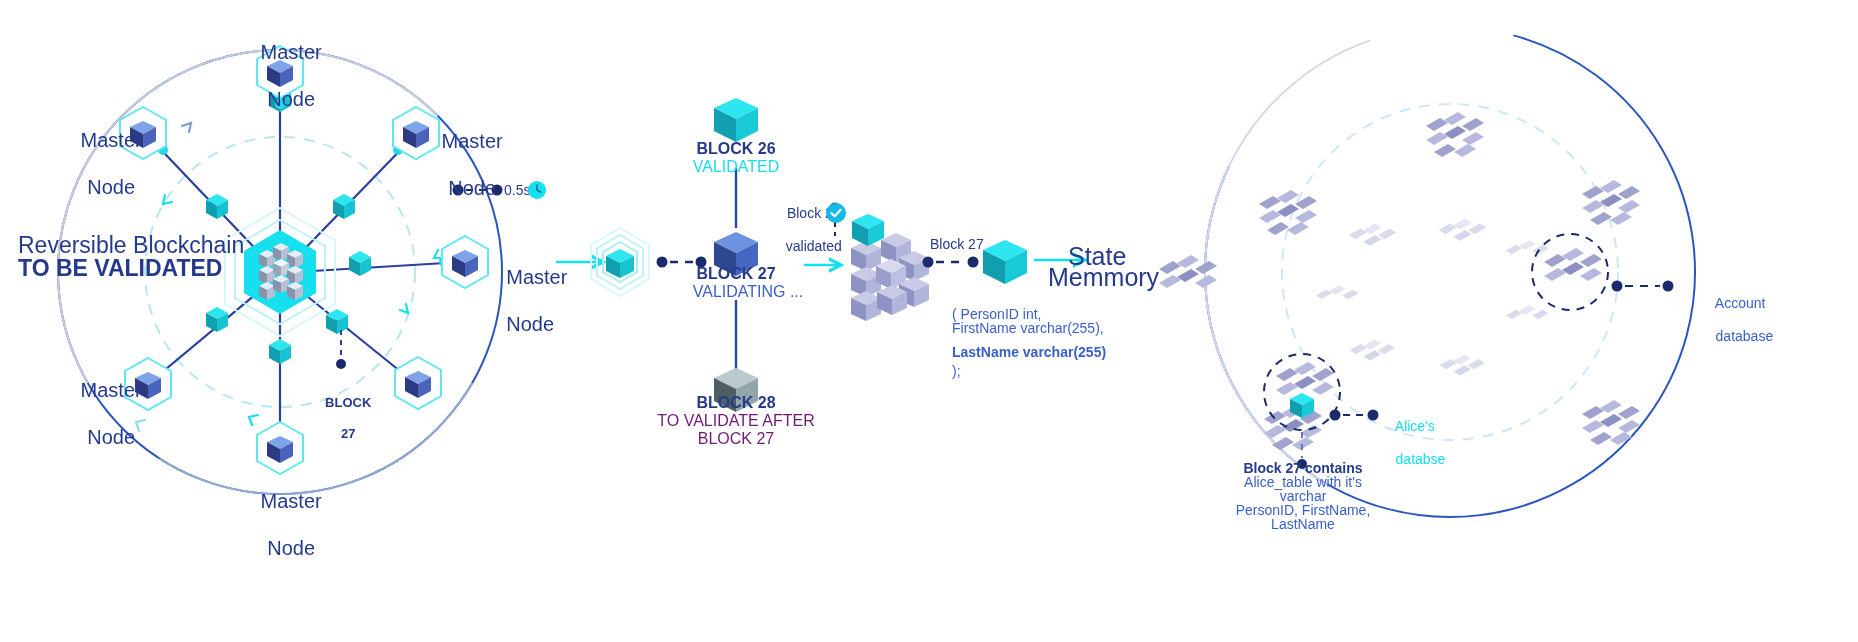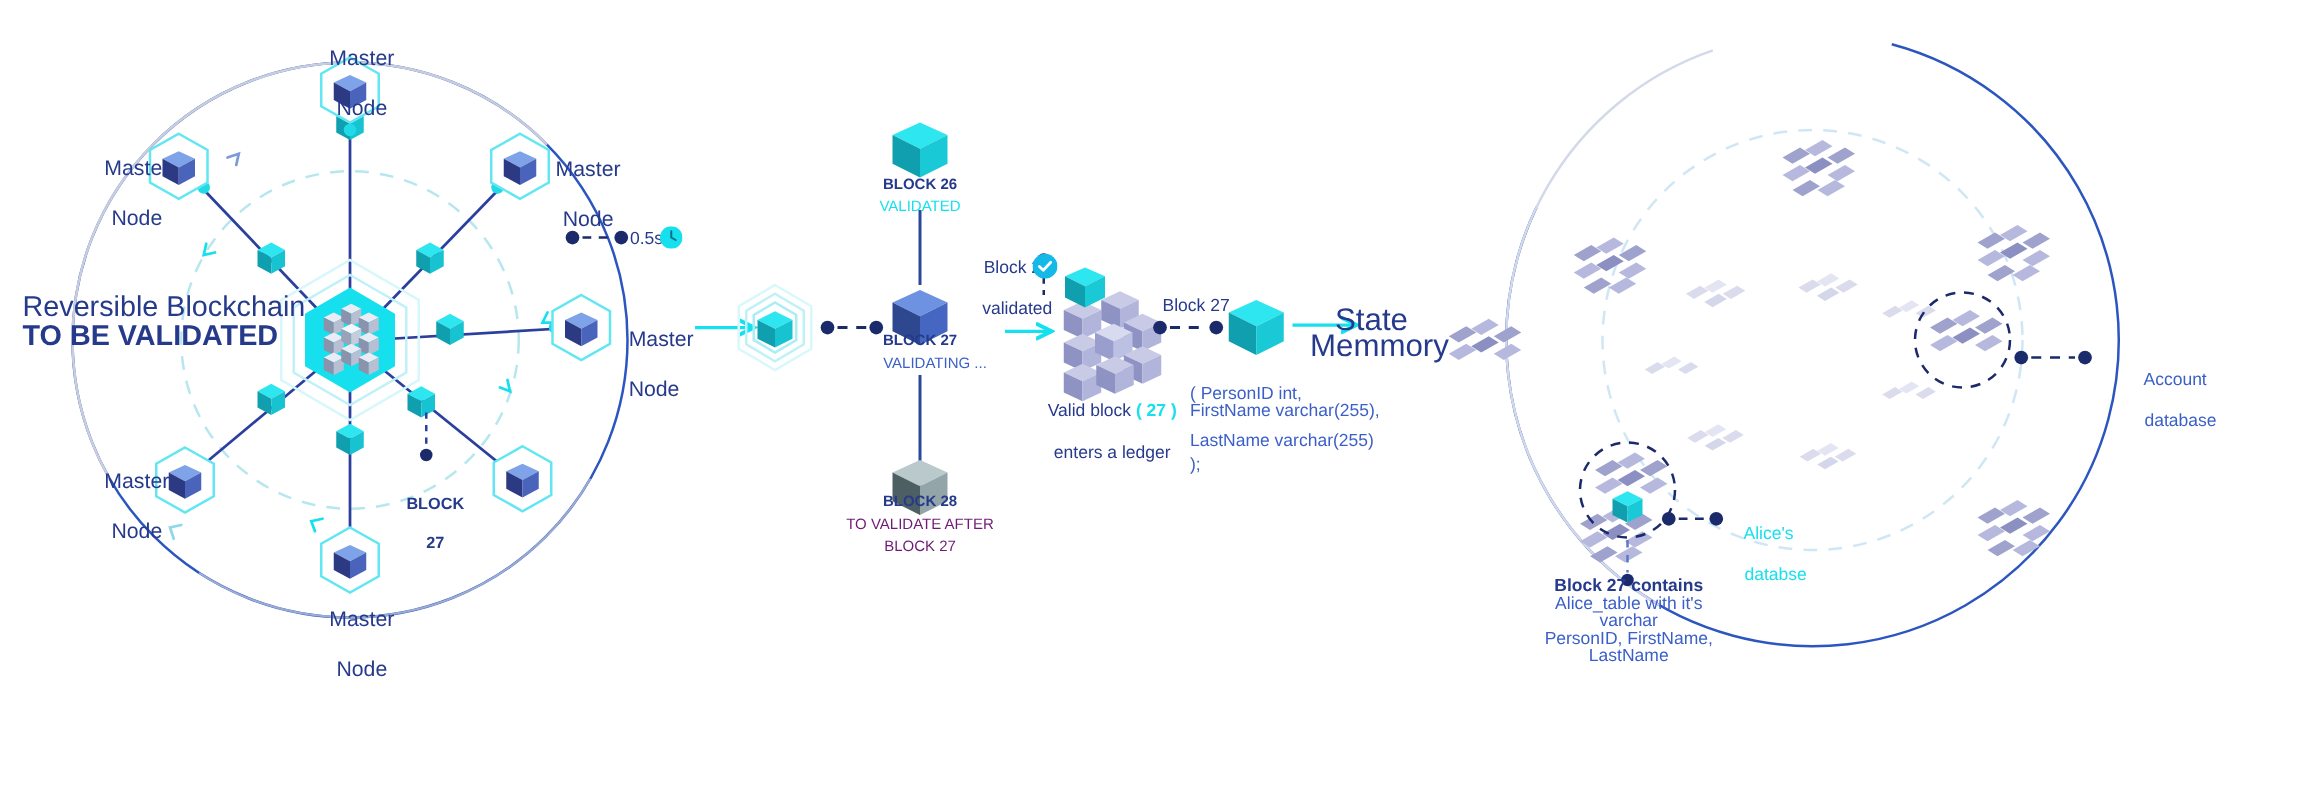--- a/index.html
+++ b/index.html
@@ -10,22 +10,22 @@
   svg{display:block;}
   .lbl{position:absolute;line-height:1.18;white-space:pre;}
   .c-navy{color:#263a8c;}
   .c-blue{color:#3a5fc8;}
   .c-cyan{color:#16e0ee;}
   .c-grey{color:#701a75;}
   .b{font-weight:bold;}
   .tac{text-align:center;}
   .t13{font-size:13px;}
   .t14{font-size:14px;}
-  .t16{font-size:12px;}
-  .t17{font-size:17px;}
+  .t16{font-size:16px;}
+  .t17{font-size:20px;}
   .t21{font-size:23px;}
   .t25{font-size:25px;}
 </style>
 </head>
 <body>
 
 <div class="stage">
 
   <svg class="abs" style="left:0;top:0;" width="640" height="642">
     <defs>
@@ -403,33 +403,29 @@
 
   <div class="lbl t14 c-navy tac" style="left:764px;top:188px;width:84px;">
     <span>Block 27</span><br>
     <span>validated</span>
   </div>
   <svg class="abs" style="left:826px;top:203px;" width="20" height="20">
     <circle cx="10" cy="10" r="10" fill="#15b9e8"></circle>
     <path d="M5.5,10.2 L8.6,13.2 L14.6,6.8" fill="none" stroke="#ffffff" stroke-width="2.2" stroke-linecap="round" stroke-linejoin="round"></path>
   </svg>
 
-  <div class="lbl t14 c-navy tac" style="left:818px;top:303px;width:128px;">
-    <span>Valid block </span><span class="c-cyan b">( 27 )</span><br>
-    <span>enters a ledger</span>
-  </div>
 
   <div class="lbl t14 c-navy" style="left:930px;top:236px;">Block 27</div>
 
   <div class="lbl t25 c-navy" style="left:1068px;top:242px;">State</div>
   <div class="lbl t25 c-navy" style="left:1048px;top:263px;">Memmory</div>
 
   <div class="lbl t14 c-blue" style="left:952px;top:306px;">( PersonID int,</div>
   <div class="lbl t14 c-blue" style="left:952px;top:320px;">FirstName varchar(255),</div>
-  <div class="lbl t14 c-blue" style="left:952px;top:344px;">LastName varchar(255)</div>
+  <div class="lbl t14 c-blue" style="left:952px;top:344px;font-weight:bold;">LastName varchar(255)</div>
   <div class="lbl t14 c-blue" style="left:952px;top:363px;">);</div>
 
   <svg class="abs" style="left:1130px;top:0;" width="728" height="642">
 
     <circle cx="320" cy="272" r="245" fill="none" stroke="#2b55bf" stroke-width="2" stroke-dasharray="1200 1800" transform="rotate(-75 320 272)"></circle>
     <circle cx="320" cy="272" r="245" fill="none" stroke="#d3d9ea" stroke-width="2" stroke-dasharray="560 1800" transform="rotate(120 320 272)"></circle>
 
     <circle cx="320" cy="272" r="168" fill="none" stroke="#cfe7f5" stroke-width="2" stroke-dasharray="11 9"></circle>
 
     <g fill="#a3a6cf">

